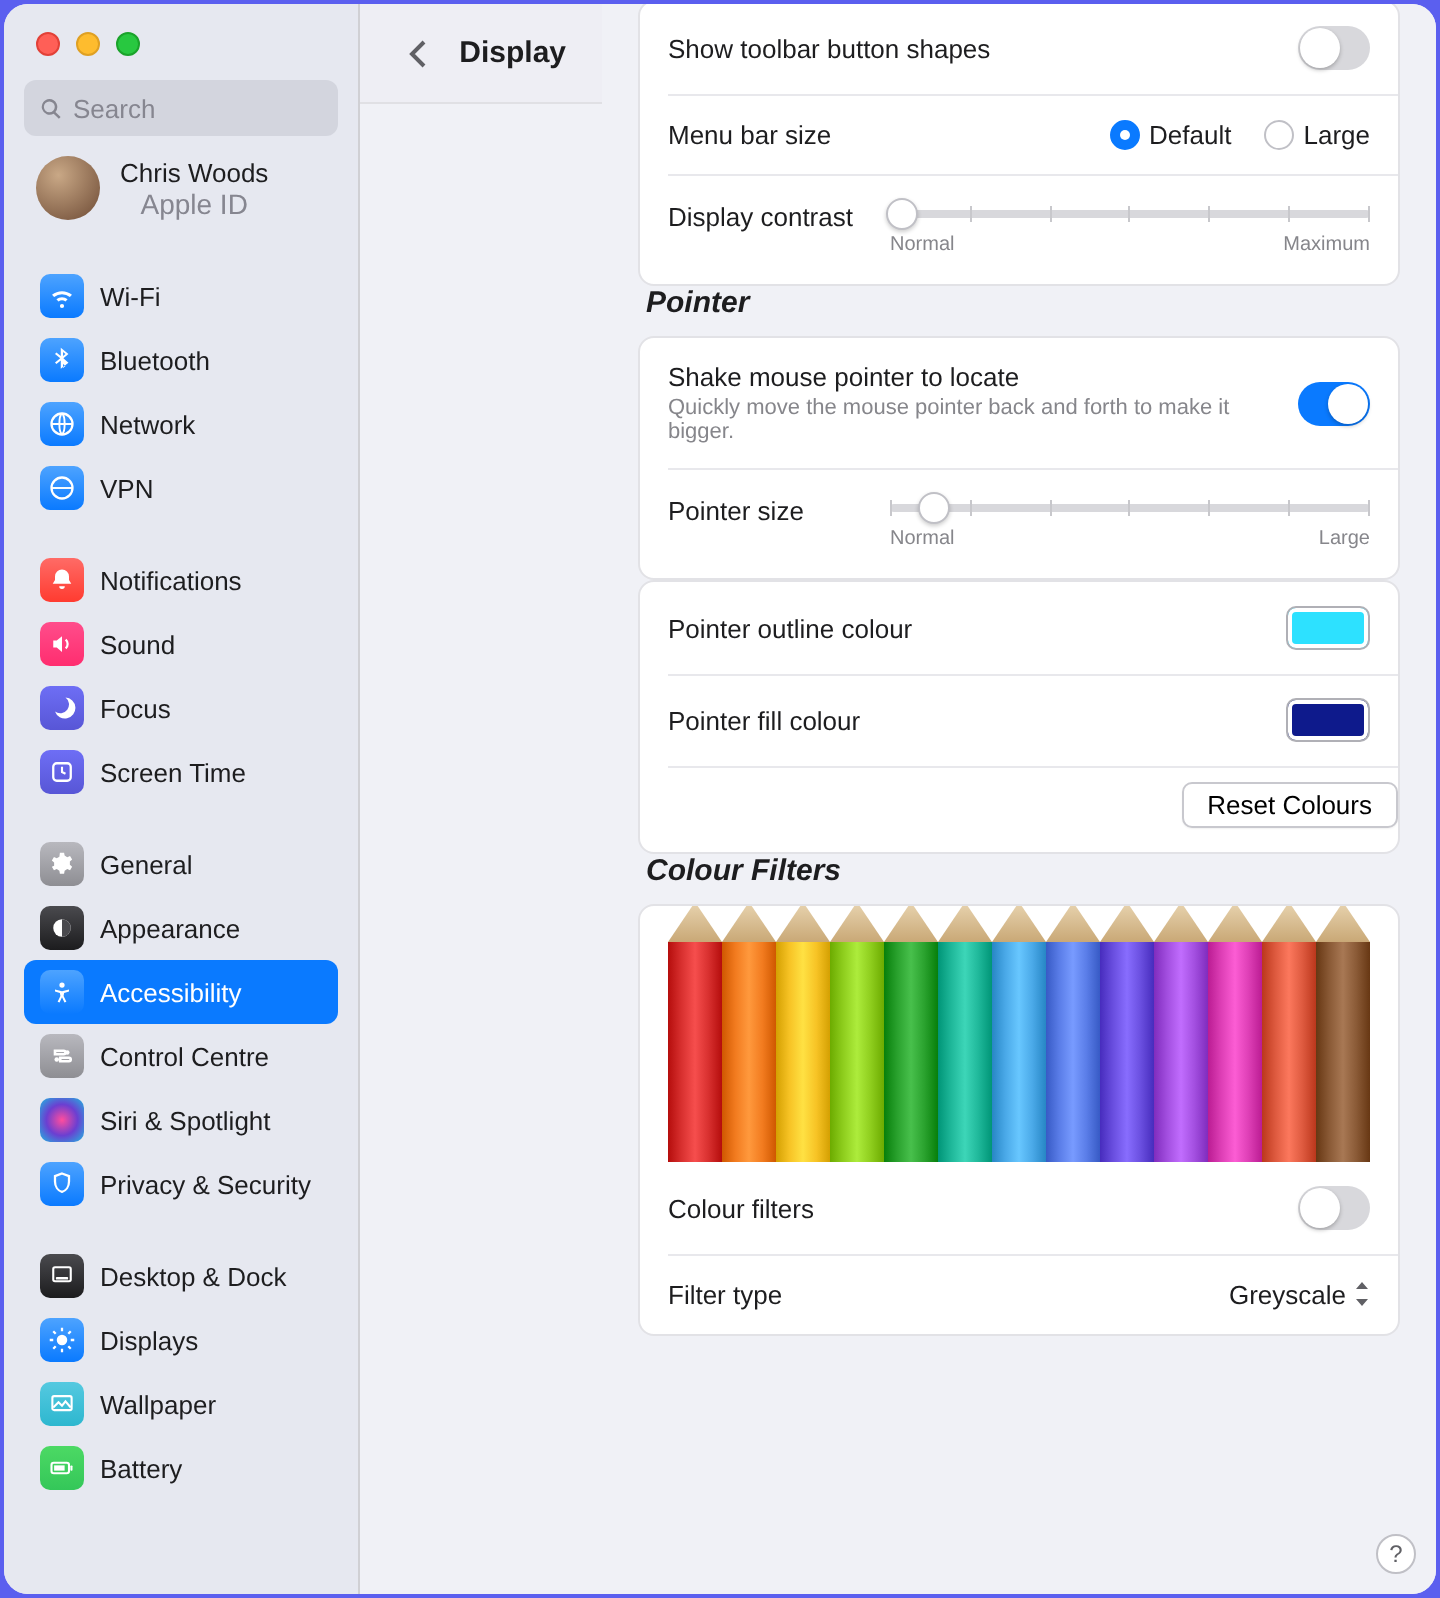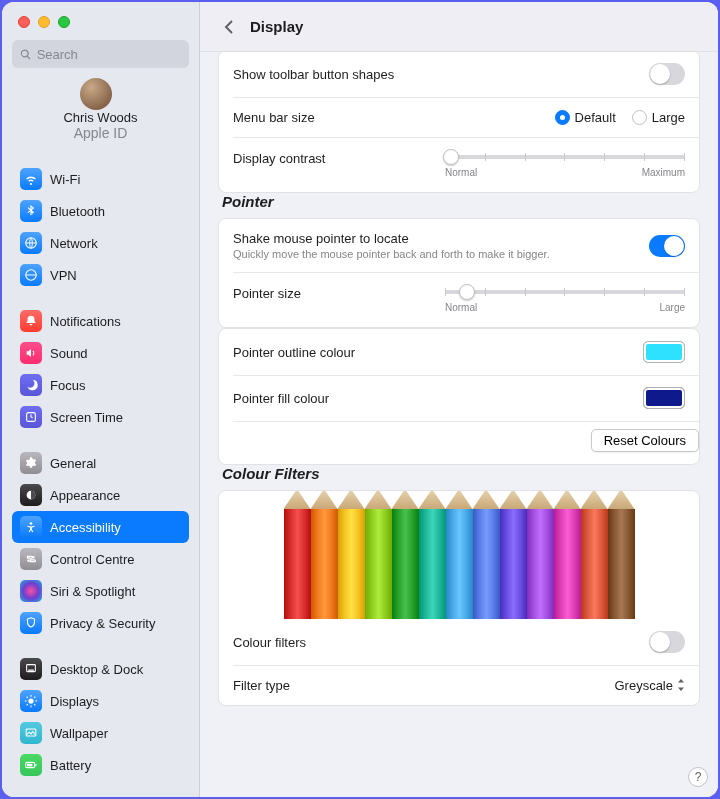--- a/index.html
+++ b/index.html
@@ -17,21 +17,21 @@
 .search { display: flex; align-items: center; background: #d3d5de; border-radius: 6px; padding: 4px 8px; height: 28px; }
 .search svg { width: 13px; height: 13px; fill: #868690; margin-right: 5px; }
 .search input { border: none; outline: none; background: transparent; font-size: 13px; color: #1d1d1f; width: 100%; }
 .search input::placeholder { color: #868690; }
 
 .side-scroll { flex: 1; overflow-y: auto; padding: 0 10px 10px; }
 .side-scroll::-webkit-scrollbar { width: 14px; }
 .side-scroll::-webkit-scrollbar-thumb { background: #b8b8bf; border-radius: 7px; border: 4px solid #e6e8f0; }
 .side-scroll::-webkit-scrollbar-track { background: transparent; }
 
-.user-row { display: flex; align-items: center; padding: 2px 6px 8px; flex-direction: column; }
+.user-row { display: flex; align-items: center; padding: 2px 6px 8px; }
 .avatar { width: 32px; height: 32px; border-radius: 50%; background: radial-gradient(circle at 35% 30%, #c9a886, #6d4a34); margin-right: 10px; }
 .user-name { font-size: 13px; font-weight: 500; }
 .user-sub { font-size: 14px; color: #868690; text-align: center; }
 
 .side-item { display: flex; align-items: center; padding: 5px 8px; border-radius: 6px; cursor: default; }
 .side-item.selected { background: #0a7aff; color: #fff; }
 .side-item .icon-box { width: 22px; height: 22px; border-radius: 5px; margin-right: 8px; display: flex; align-items: center; justify-content: center; flex-shrink: 0; }
 .side-item .label { font-size: 13px; }
 .side-gap { height: 14px; }
 
@@ -42,21 +42,21 @@
 .ib-indigo { background: linear-gradient(#6e6ef5,#5856d6); }
 .ib-grey { background: linear-gradient(#b8b8be,#8e8e93); }
 .ib-dark { background: linear-gradient(#4a4a4e,#1c1c1e); }
 .ib-green { background: linear-gradient(#4cd964,#34c759); }
 .ib-teal { background: linear-gradient(#55c9e0,#2db7cf); }
 
 .icon-box svg { width: 14px; height: 14px; fill: #fff; }
 .ib-grey svg { fill: #fff; }
 
 
-.main { flex: 1; display: flex; flex-direction: column; background: #f0f1f6; }
+.main { flex: 1; display: flex; flex-direction: row; background: #f0f1f6; }
 .titlebar { height: 50px; display: flex; align-items: center; padding: 0 18px; border-bottom: 1px solid #e0e0e4; background: #eeeef4; }
 .back-btn { width: 22px; height: 22px; display: flex; align-items: center; justify-content: center; margin-right: 10px; cursor: default; }
 .back-btn svg { width: 10px; height: 16px; stroke: #606065; stroke-width: 2; fill: none; }
 .title { font-size: 15px; font-weight: 700; }
 
 .content { flex: 1; overflow-y: auto; padding: 0 18px 18px; }
 .content::-webkit-scrollbar { width: 0; }
 
 .card { background: #fff; border-radius: 8px; border: 0.5px solid #e2e2e6; }
 .row { display: flex; align-items: center; padding: 12px 14px; min-height: 40px; position: relative; }

